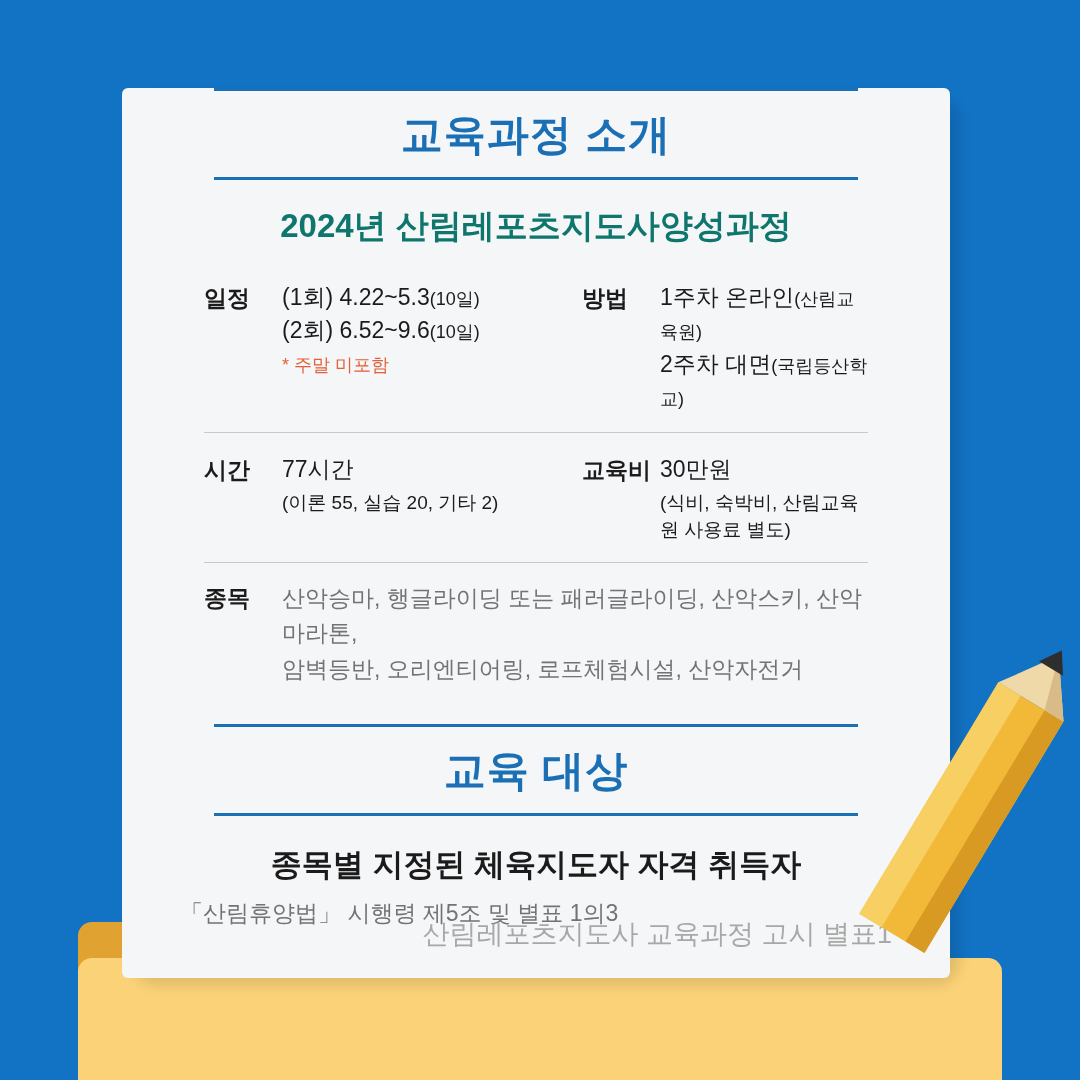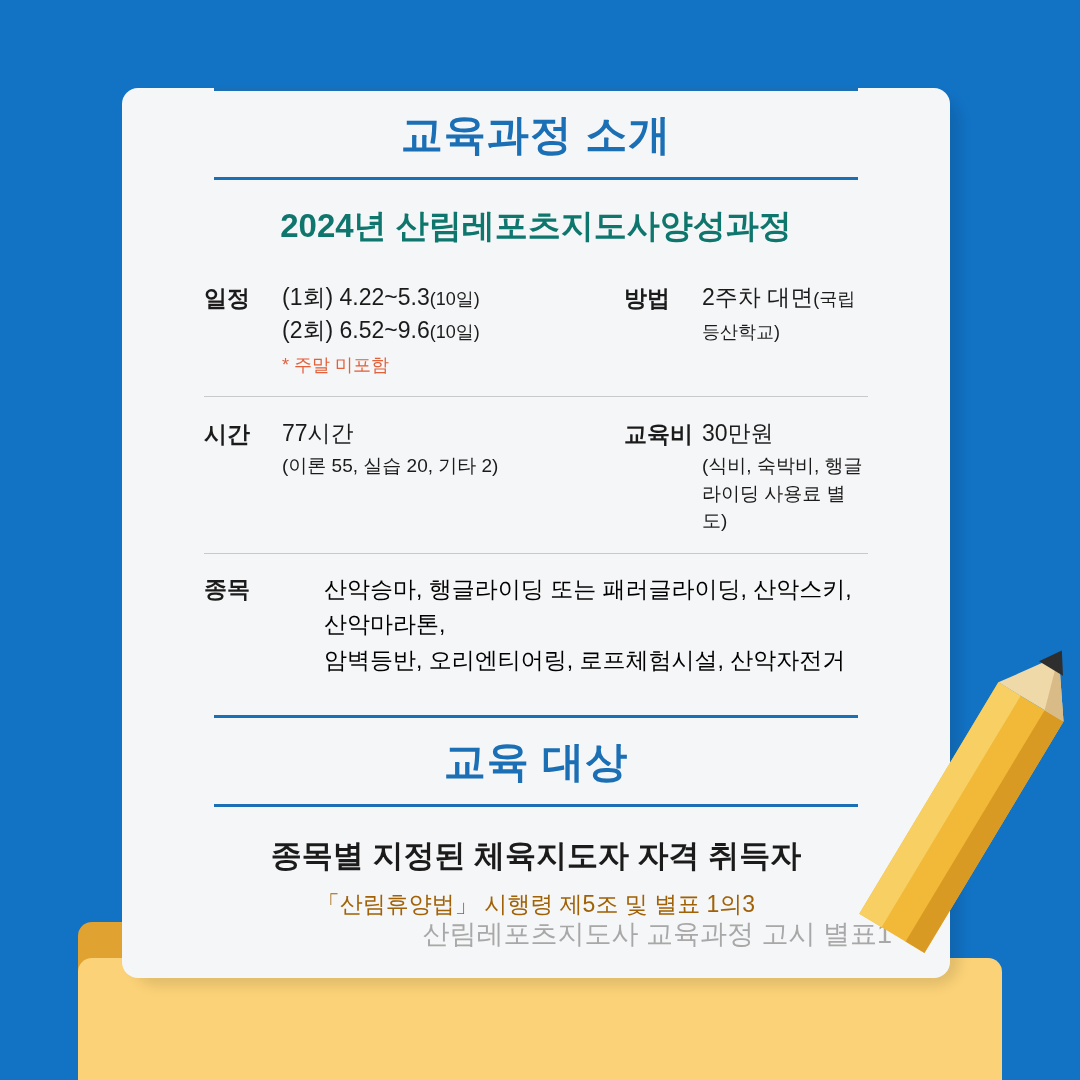--- a/index.html
+++ b/index.html
@@ -47,21 +47,21 @@
     border-radius: 26px;
     filter: blur(6px);
   }
   .card {
     position: absolute;
     left: 122px;
     top: 88px;
     width: 828px;
     height: 890px;
     background: #f5f6f7;
-    border-radius: 16px;
+    border-radius: 6px;
     padding: 0 58px;
   }
 
   
   .section-head {
     margin-top: 0;
     padding: 0 34px;
   }
   .rule {
     height: 3px;
@@ -86,21 +86,20 @@
     padding-bottom: 26px;
   }
 
   
   .info-block { padding: 0 24px; }
 
   .row {
     display: flex;
     align-items: flex-start;
     padding: 6px 0 10px;
-    gap: 42px;
   }
   .col {
     display: flex;
     align-items: flex-start;
     flex: 1;
   }
   .col.narrow { flex: 0 0 372px; }
 
   .label {
     font-size: 23px;
@@ -134,36 +133,35 @@
     height: 1px;
     background: #c9c9c9;
     margin: 8px 0 14px;
   }
 
   .event-row { padding-top: 4px; }
   .event-value {
     font-size: 23px;
     line-height: 1.55;
     margin-left: 16px;
-    color: #000000;
+    color: #737373;
   }
 
   
   .target-head { margin-top: 26px; }
   .target-main {
     text-align: center;
     font-size: 31px;
     font-weight: bold;
     color: #1b1b1b;
     padding-top: 28px;
   }
   .target-sub {
-    text-align: center;
-    font-size: 23px;
-    color: #a16207;
+    font-size: 23px;
+    color: #737373;
     padding-top: 12px;
   }
 
   .footnote {
     position: absolute;
     right: 58px;
     bottom: 26px;
     font-size: 27px;
     color: #a8a8a8;
     font-weight: normal;
@@ -210,20 +208,23 @@
             <span>(2회) 6.52~9.6</span><span class="sm">(10일)</span>
           </div>
           <div class="note">* 주말 미포함</div>
         </div>
       </div>
 
       <div class="col">
         <div class="label right-pad">방법</div>
         <div class="value">
           <div>
+            <span>1주차 온라인</span><span class="sm">(산림교육원)</span>
+          </div>
+          <div>
             <span>2주차 대면</span><span class="sm">(국립등산학교)</span>
           </div>
         </div>
       </div>
     </div>
 
     <div class="divider"></div>
 
     <div class="row">
       <div class="col narrow">
@@ -231,21 +232,21 @@
         <div class="value">
           <div>77시간</div>
           <div class="sub">(이론 55, 실습 20, 기타 2)</div>
         </div>
       </div>
 
       <div class="col">
         <div class="label right-pad">교육비</div>
         <div class="value">
           <div>30만원</div>
-          <div class="sub">(식비, 숙박비, 행글라이딩 사용료 별도)</div>
+          <div class="sub">(식비, 숙박비, 산림교육원 사용료 별도)</div>
         </div>
       </div>
     </div>
 
     <div class="divider"></div>
 
     <div class="row event-row">
       <div class="label">종목</div>
       <div class="event-value">
         <div>산악승마, 행글라이딩 또는 패러글라이딩, 산악스키, 산악마라톤,</div>

